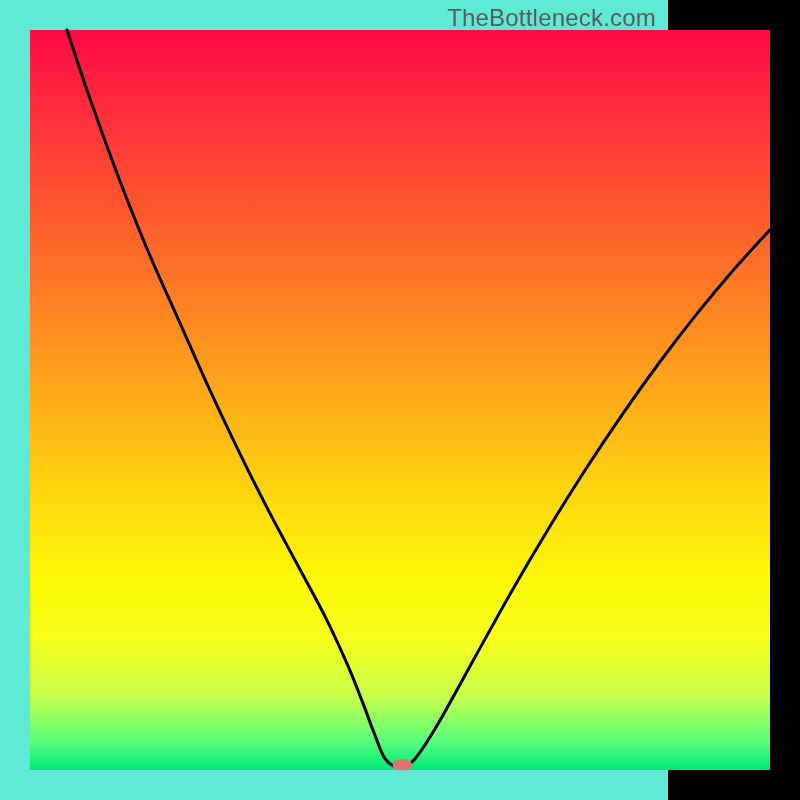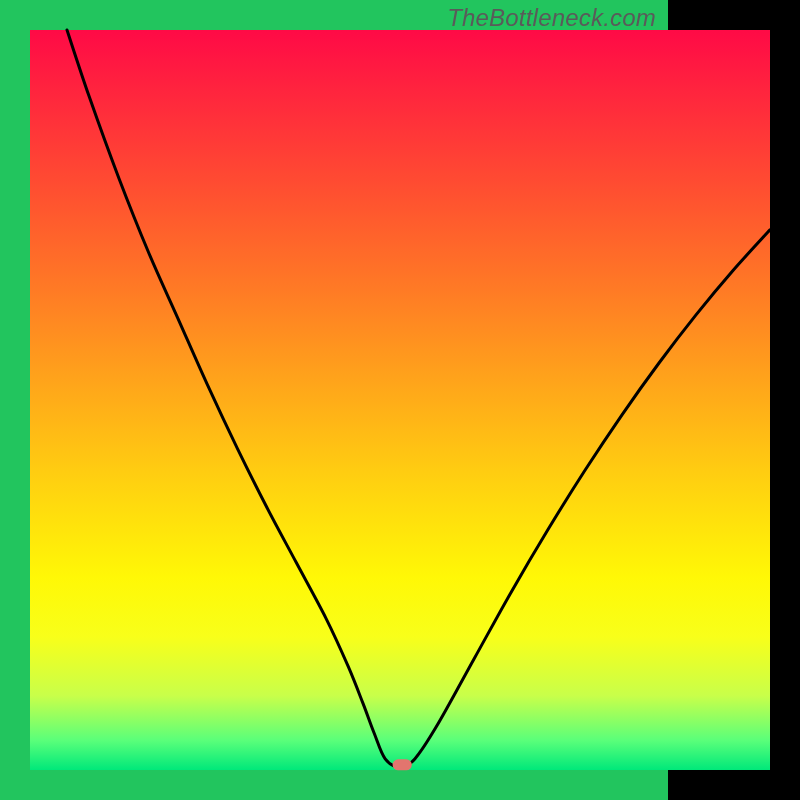--- a/index.html
+++ b/index.html
@@ -8,22 +8,21 @@
     width: 800px;
     height: 800px;
     background: #000;
     overflow: hidden;
     font-family: Arial, Helvetica, sans-serif;
   }
   .frame {
     position: relative;
     width: 668px;
     height: 800px;
-    background: #22c55e;
-    font-style: italic;
+    background: #5eead4;
   }
   .watermark {
     position: absolute;
     top: 4px;
     right: 12px;
     font-size: 24px;
     font-weight: 500;
     color: #5a5a5a;
     letter-spacing: 0.2px;
     z-index: 10;

